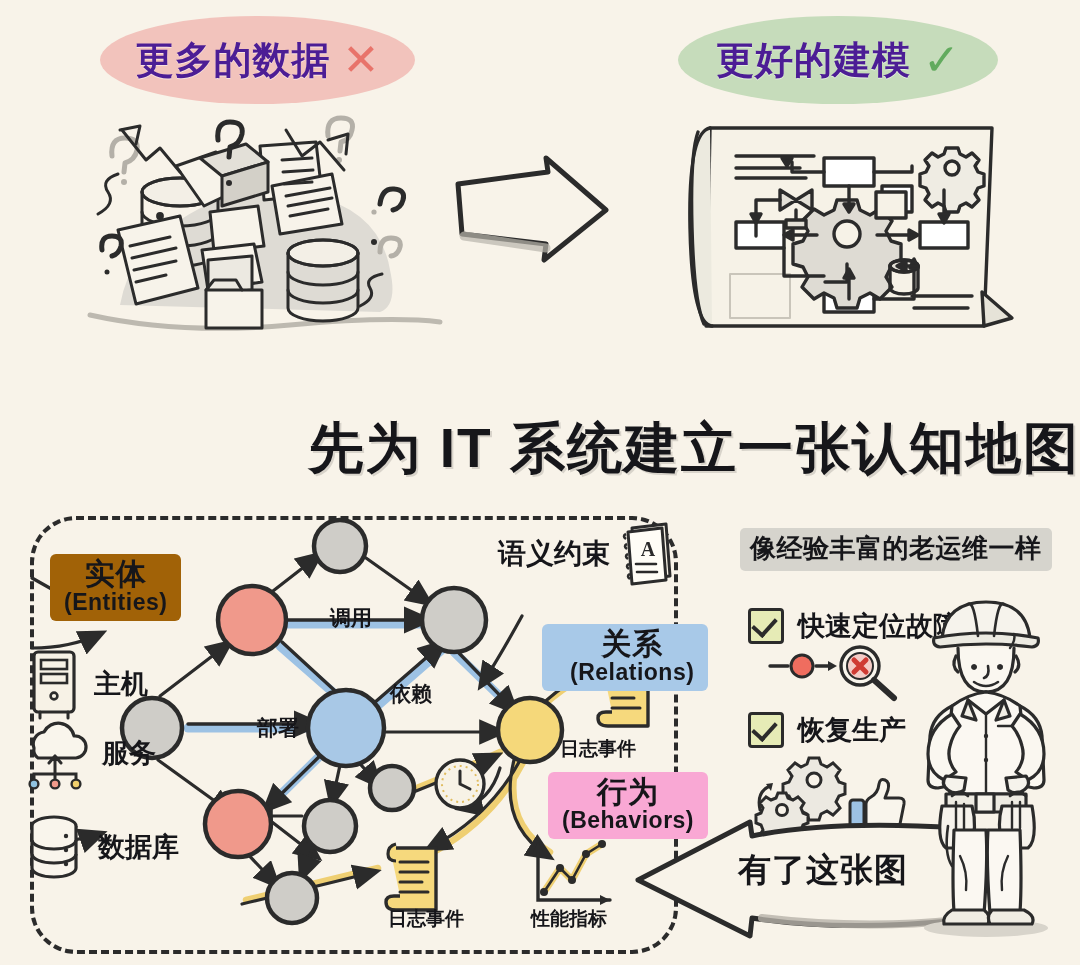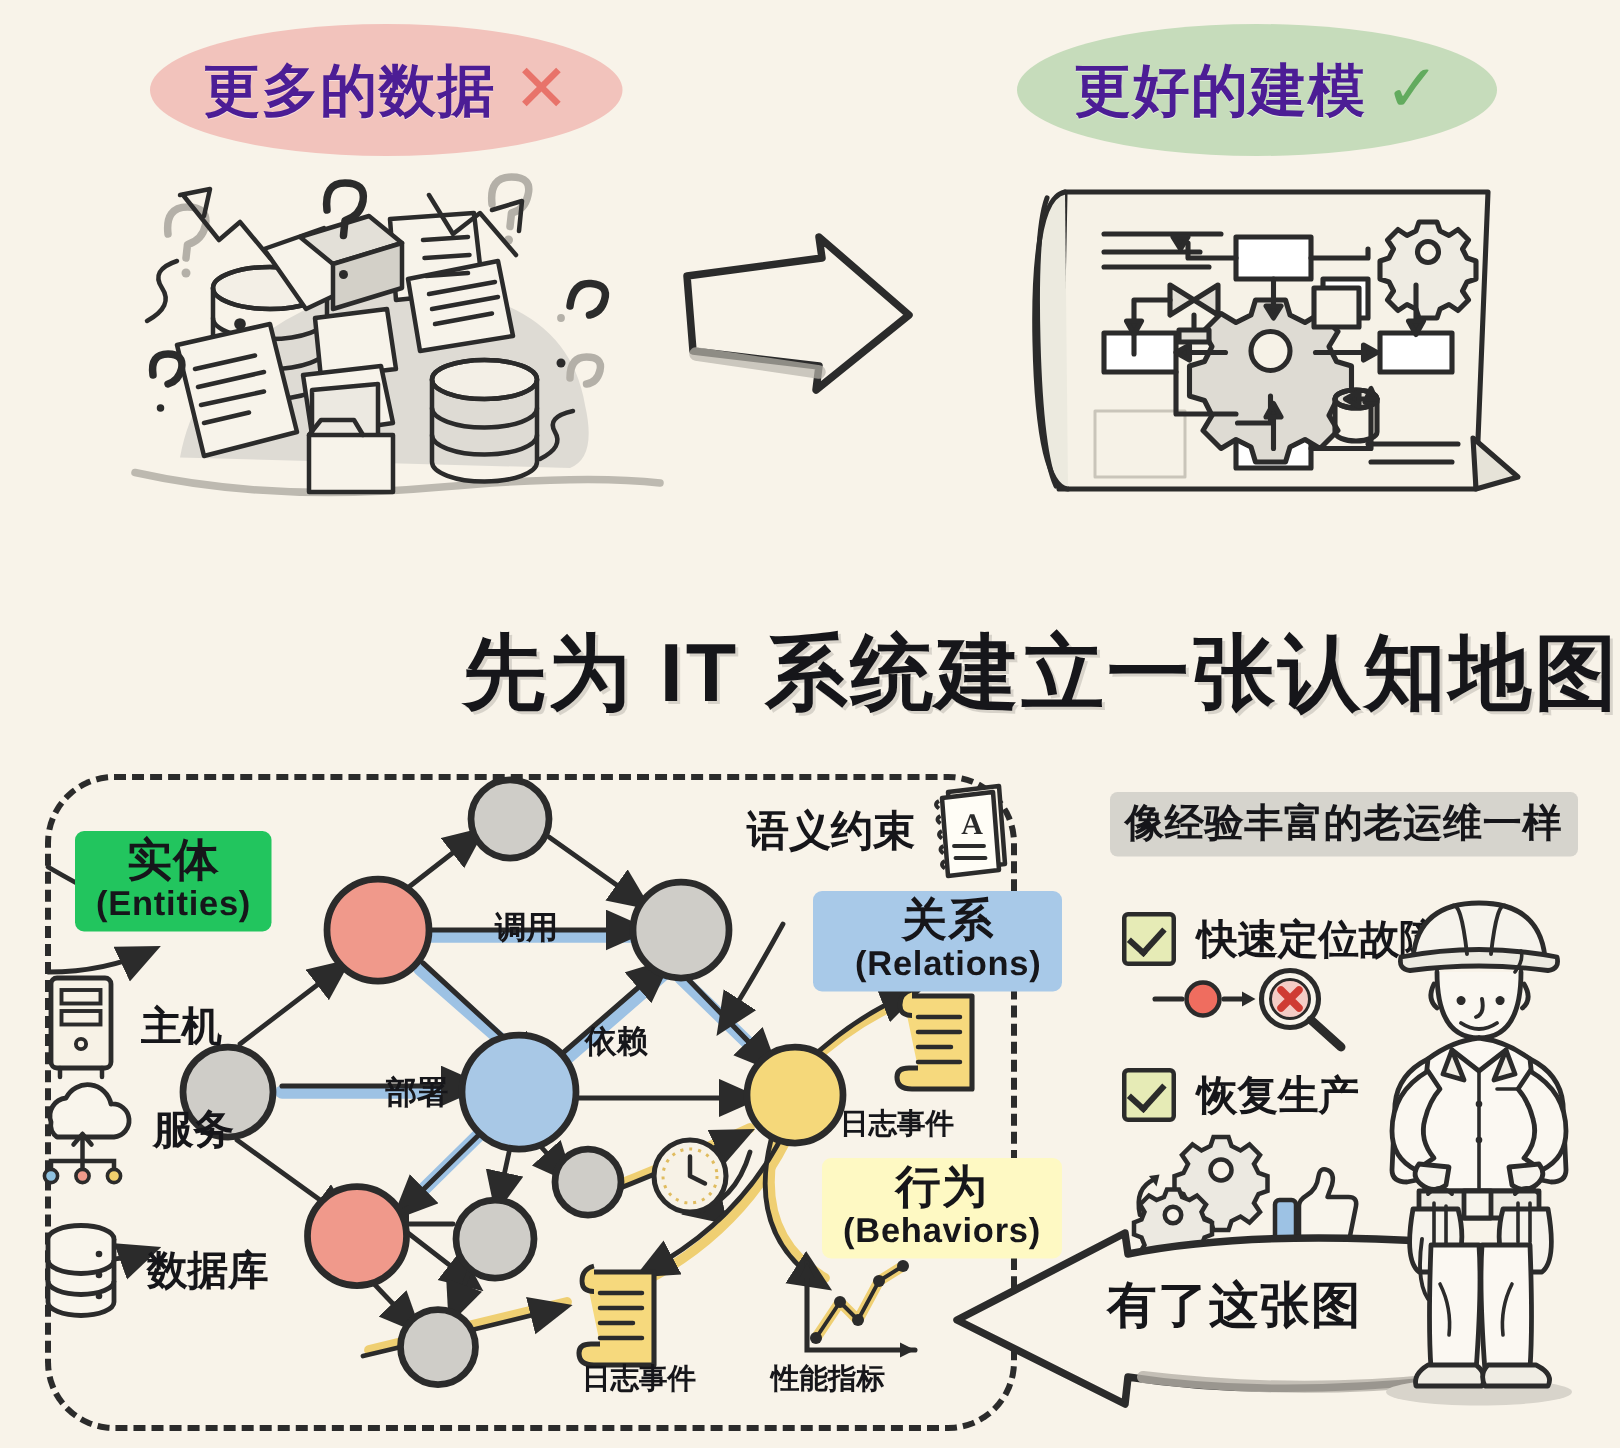--- a/index.html
+++ b/index.html
@@ -43,23 +43,23 @@
     border:4px dashed #2b2b2b;border-radius:46px;
   }
 
   .hl{
     position:absolute;padding:4px 14px 6px 14px;border-radius:6px;
     text-align:center;line-height:1.08;font-weight:bold;
   }
   .hl .cn{display:block;font-size:30px;letter-spacing:1px;}
   .hl .en{display:block;font-size:23px;letter-spacing:.5px;}
 
-  #label-entities{left:50px;top:554px;background:#22c55e;}
-  #label-relations{left:542px;top:594px;background:#a8c9e8;padding-left:28px;}
-  #label-behaviors{left:548px;top:772px;background:#fef9c3;}
+  #label-entities{left:50px;top:554px;background:#a16207;}
+  #label-relations{left:542px;top:624px;background:#a8c9e8;padding-left:28px;}
+  #label-behaviors{left:548px;top:772px;background:#f9a8d4;}
 
   .legend-row{position:absolute;display:flex;align-items:center;gap:14px;}
   .legend-row .lbl{font-size:27px;font-weight:bold;}
   #legend-host{left:28px;top:648px;}
   #legend-service{left:22px;top:718px;}
   #legend-database{left:26px;top:812px;}
 
   .node-label{
     position:absolute;font-size:19px;font-weight:bold;white-space:nowrap;
     text-align:left;
@@ -401,21 +401,21 @@
       </g>
     </svg>
   </div>
 
   <div class="edge-label" id="edge-call">调用</div>
   <div class="edge-label" id="edge-deploy">部署</div>
   <div class="edge-label" id="edge-depend">依赖</div>
 
   <div class="node-label" style="left:560px;top:736px;">日志事件</div>
   <div class="node-label" style="left:388px;top:906px;">日志事件</div>
-  <div class="node-label" style="left:514px;top:906px;">性能指标</div>
+  <div class="node-label" style="left:531px;top:906px;">性能指标</div>
 
   <div class="legend-row" id="legend-host">
     <svg width="52" height="72" viewBox="0 0 52 72">
       <rect x="6" y="4" width="40" height="60" rx="4" fill="#f7f2e6" stroke="#2b2b2b" stroke-width="3.2"></rect>
       <rect x="13" y="12" width="26" height="9" fill="none" stroke="#2b2b2b" stroke-width="2.6"></rect>
       <rect x="13" y="26" width="26" height="9" fill="none" stroke="#2b2b2b" stroke-width="2.6"></rect>
       <circle cx="26" cy="48" r="3.4" fill="none" stroke="#2b2b2b" stroke-width="2.6"></circle>
       <path d="M12 64 v6 M40 64 v6" stroke="#2b2b2b" stroke-width="3" stroke-linecap="round"></path>
     </svg>
     <span class="lbl">主机</span>

